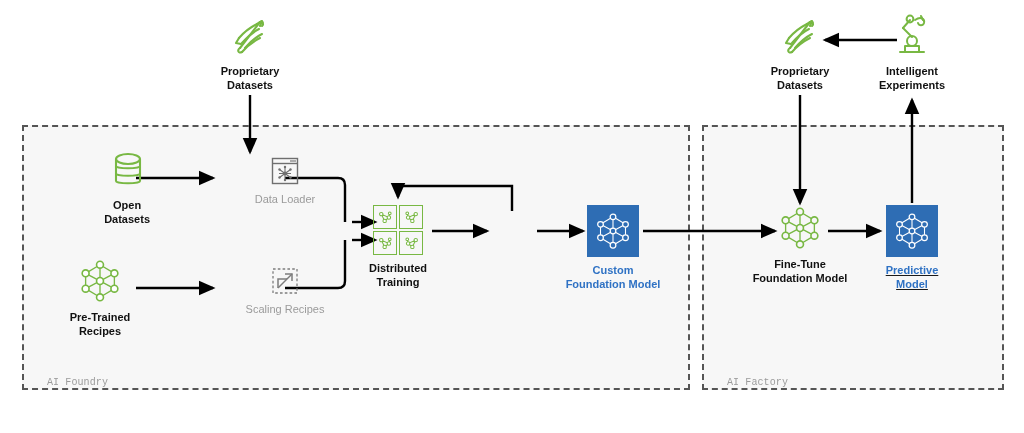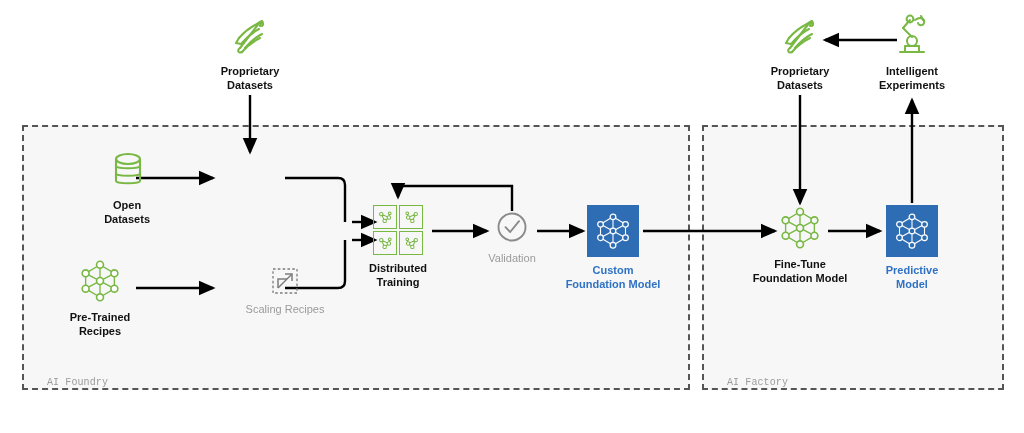--- a/index.html
+++ b/index.html
@@ -161,20 +161,41 @@
         <circle cx="24" cy="24" r="3.6" fill="#fff"></circle>
         <circle cx="9" cy="32" r="3.6" fill="#fff"></circle>
         <circle cx="39" cy="32" r="3.6" fill="#fff"></circle>
         <circle cx="24" cy="41" r="3.6" fill="#fff"></circle>
       </svg>
     </span>
     <div class="cap">Pre-Trained
 Recipes</div>
   </div>
 
+  <div class="node" style="left:215px;top:156px;width:140px;">
+    <span class="glyph">
+      <svg width="30" height="30" viewBox="0 0 30 30" fill="none" stroke="#6f6f6f" stroke-width="1.4">
+        <rect x="2.5" y="2.5" width="25" height="25"></rect>
+        <path d="M2.5 7.5 L27.5 7.5"></path>
+        <path d="M20 5 L26 5" stroke-width="1.1"></path>
+        <g stroke-width="1.1">
+          <path d="M15 11 L15 24 M9.5 13.5 L20.5 21.5 M20.5 13.5 L9.5 21.5
+                   M9 17.5 L21 17.5"></path>
+          <circle cx="15" cy="17.5" r="1.9" fill="#6f6f6f" stroke="none"></circle>
+          <circle cx="15" cy="11" r="1.2" fill="#6f6f6f" stroke="none"></circle>
+          <circle cx="15" cy="24" r="1.2" fill="#6f6f6f" stroke="none"></circle>
+          <circle cx="9.5" cy="13.5" r="1.2" fill="#6f6f6f" stroke="none"></circle>
+          <circle cx="20.5" cy="13.5" r="1.2" fill="#6f6f6f" stroke="none"></circle>
+          <circle cx="9.5" cy="21.5" r="1.2" fill="#6f6f6f" stroke="none"></circle>
+          <circle cx="20.5" cy="21.5" r="1.2" fill="#6f6f6f" stroke="none"></circle>
+        </g>
+      </svg>
+    </span>
+    <div class="cap muted">Data Loader</div>
+  </div>
 
   <div class="node" style="left:200px;top:266px;width:170px;">
     <span class="glyph">
       <svg width="30" height="30" viewBox="0 0 30 30" fill="none" stroke="#7d7d7d">
         <rect x="3" y="3" width="24" height="24" stroke-width="1.3" stroke-dasharray="2.6 2.2"></rect>
         <path d="M8 22 L8 13 L17 13" stroke-width="1.5" fill="none"></path>
         <path d="M8 22 L22 8" stroke-width="1.5"></path>
         <path d="M15 8 L22 8 L22 15" stroke-width="1.5" fill="none"></path>
       </svg>
     </span>
@@ -219,29 +240,20 @@
           <circle cx="11" cy="14" r="2" fill="#fff"></circle>
               <circle cx="5" cy="5" r="1.6" fill="#fff"></circle>
         </svg>
           </span>
       </span>
     </span>
     <div class="cap">Distributed
 Training</div>
   </div>
 
-  <div class="node" style="left:477px;top:209px;width:70px;">
-    <span class="glyph">
-      <svg width="36" height="36" viewBox="0 0 36 36" fill="none" stroke="#8a8a8a" stroke-width="1.9">
-        <circle cx="18" cy="18" r="13.5"></circle>
-        <path d="M11.5 18.2 L16.2 23 L25 12.2" stroke-linecap="round" stroke-linejoin="round"></path>
-      </svg>
-    </span>
-    <div class="cap muted">Validation</div>
-  </div>
 
   <div class="node" style="left:535px;top:205px;width:156px;">
     <span class="glyph tile">
       <svg width="40" height="40" viewBox="0 0 48 48" fill="none" stroke="#ffffff" stroke-width="1.5">
         <g stroke-width="1.3">
           <path d="M24 7 L9 16 M24 7 L39 16 M24 7 L24 24 M9 16 L9 32 M39 16 L39 32
                    M9 16 L24 24 M39 16 L24 24 M9 32 L24 24 M39 32 L24 24
                    M9 32 L24 41 M39 32 L24 41 M24 24 L24 41 M9 16 L39 32 M39 16 L9 32"></path>
         </g>
         <circle cx="24" cy="7" r="3.4" fill="#2e6db4"></circle>
@@ -306,21 +318,21 @@
         <circle cx="24" cy="24" r="3.6" fill="#f7f7f7"></circle>
         <circle cx="9" cy="32" r="3.6" fill="#f7f7f7"></circle>
         <circle cx="39" cy="32" r="3.6" fill="#f7f7f7"></circle>
         <circle cx="24" cy="41" r="3.6" fill="#f7f7f7"></circle>
       </svg>
     </span>
     <div class="cap">Fine-Tune
 Foundation Model</div>
   </div>
 
-  <div class="node" style="left:862px;top:205px;width:100px;">
+  <div class="node" style="left:862px;top:205px;width:100px;text-decoration:underline;">
     <span class="glyph tile">
       <svg width="40" height="40" viewBox="0 0 48 48" fill="none" stroke="#ffffff" stroke-width="1.5">
         <g stroke-width="1.3">
           <path d="M24 7 L9 16 M24 7 L39 16 M24 7 L24 24 M9 16 L9 32 M39 16 L39 32
                    M9 16 L24 24 M39 16 L24 24 M9 32 L24 24 M39 32 L24 24
                    M9 32 L24 41 M39 32 L24 41 M24 24 L24 41 M9 16 L39 32 M39 16 L9 32"></path>
         </g>
         <circle cx="24" cy="7" r="3.4" fill="#2e6db4"></circle>
         <circle cx="9" cy="16" r="3.4" fill="#2e6db4"></circle>
         <circle cx="39" cy="16" r="3.4" fill="#2e6db4"></circle>

